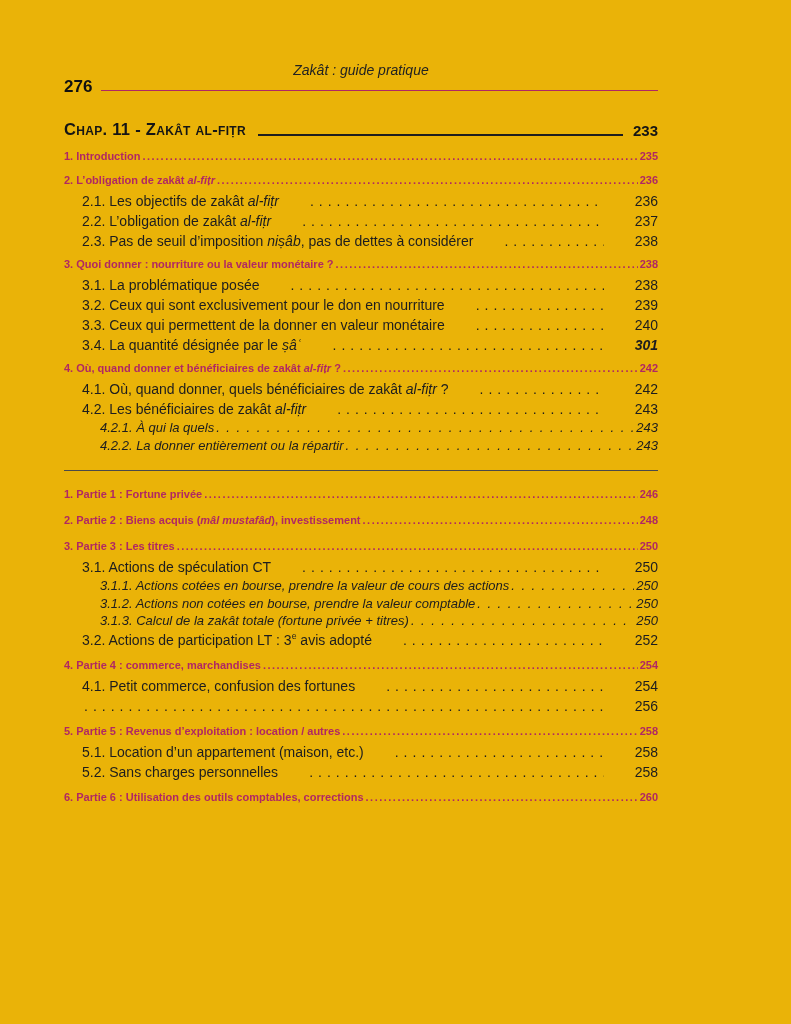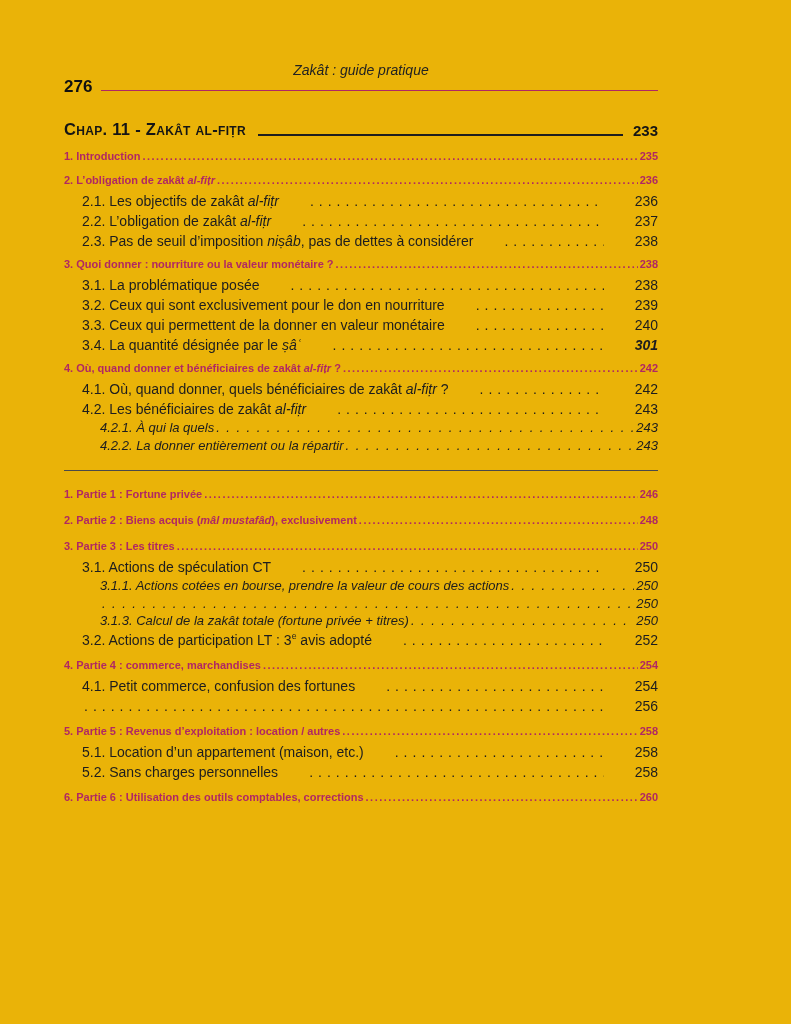--- a/index.html
+++ b/index.html
@@ -170,40 +170,41 @@
   <hr class="section-divider">
 
 
   <div class="toc part-toc">
       <div class="toc-row lvl1">
         <span class="toc-label"><span>1. Partie 1 : Fortune privée </span></span>
         <span class="leader"></span>
         <span class="toc-page">246</span>
       </div>
       <div class="toc-row lvl1">
-        <span class="toc-label"><span>2. Partie 2 : Biens acquis (</span><span class="it">mâl mustafâd</span><span>), exclusivement</span></span>
+        <span class="toc-label"><span>2. Partie 2 : Biens acquis (</span><span class="it">mâl mustafâd</span><span>), investissement</span></span>
         <span class="leader"></span>
         <span class="toc-page">248</span>
       </div>
       <div class="toc-row lvl1">
         <span class="toc-label"><span>3. Partie 3 : Les titres</span></span>
         <span class="leader"></span>
         <span class="toc-page">250</span>
       </div>
       <div class="toc-row lvl2">
         <span class="toc-label"><span>3.1. Actions de spéculation CT </span></span>
         <span class="leader"></span>
         <span class="toc-page">250</span>
       </div>
       <div class="toc-row lvl3">
         <span class="toc-label"><span>3.1.1. Actions cotées en bourse, prendre la valeur de cours des actions </span></span>
         <span class="leader"></span>
         <span class="toc-page">250</span>
       </div>
       <div class="toc-row lvl3">
+        <span class="toc-label"><span>3.1.2. Actions non cotées en bourse, prendre la valeur comptable </span></span>
         <span class="leader"></span>
         <span class="toc-page">250</span>
       </div>
       <div class="toc-row lvl3">
         <span class="toc-label"><span>3.1.3. Calcul de la zakât totale (fortune privée + titres) </span></span>
         <span class="leader"></span>
         <span class="toc-page">250</span>
       </div>
       <div class="toc-row lvl2">
         <span class="toc-label"><span>3.2. Actions de participation LT : 3</span><sup>e</sup><span> avis adopté </span></span>

